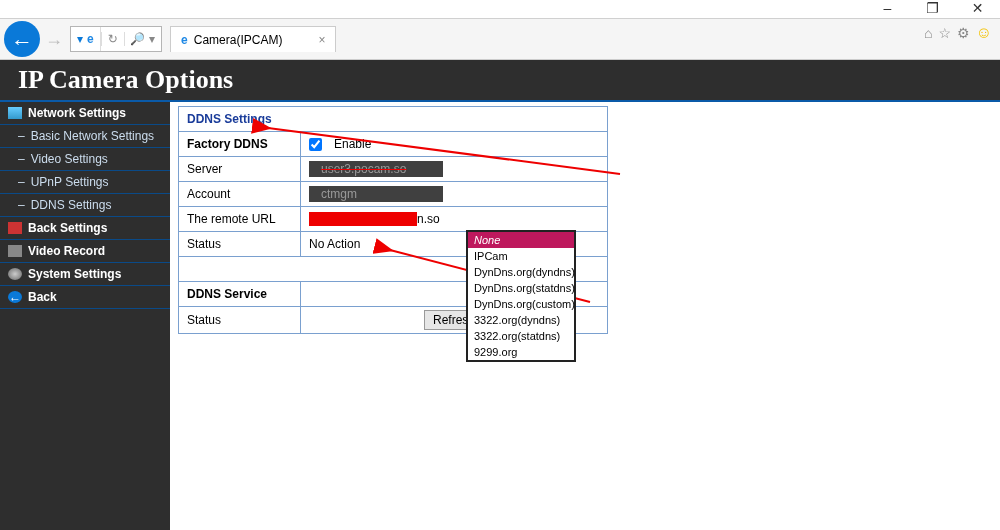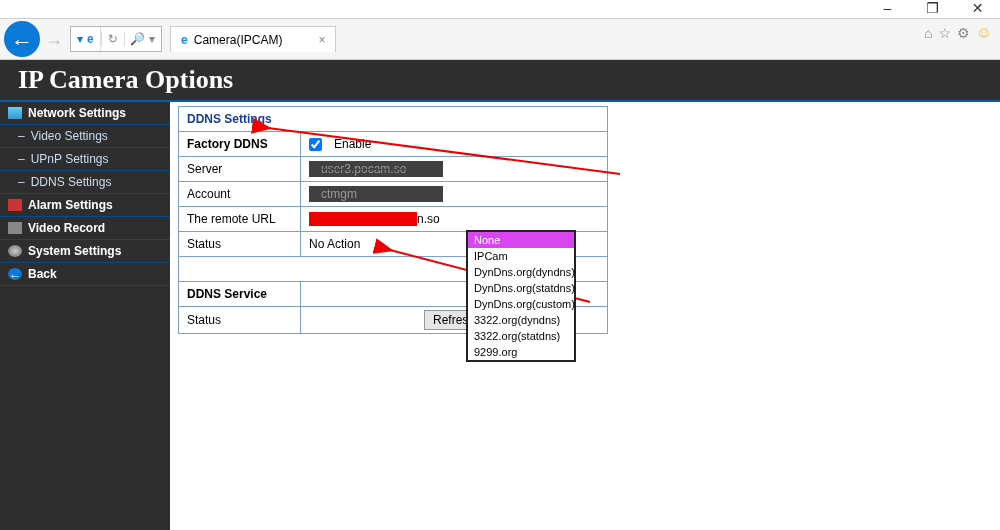--- a/index.html
+++ b/index.html
@@ -36,21 +36,21 @@
   .row-label{width:105px;}
   .row-label.bold{font-weight:bold;}
   .readonly{color:#999;background:#404040;display:inline-block;padding:1px 12px;min-width:110px;}
   .redacted{background:#e00;color:#fff;display:inline-block;padding:0 4px;height:14px;min-width:100px;}
   .spacer-row td{border-left:none;border-right:none;height:12px;background:#fff;}
   .btn{background:#e6e6e6;border:1px solid #999;padding:2px 8px;font-size:12px;cursor:pointer;}
   .refresh-cell{text-align:right;}
   
   .dropdown{position:absolute;left:296px;top:128px;width:106px;border:2px solid #222;background:#fff;font-size:11px;z-index:5;}
   .dropdown div{padding:2px 6px;cursor:pointer;white-space:nowrap;}
-  .dropdown .sel{background:#d946ef;color:#fff;}
+  .dropdown .sel{background:#be185d;color:#fff;font-style:italic;}
   
   .arrow-svg{position:absolute;top:0;left:0;pointer-events:none;}
   .enable-wrap{display:flex;align-items:center;gap:12px;}
   input[type=checkbox]{margin:0;}
 </style>
 </head>
 <body>
 
 <div class="window-btns">
   <span>–</span>
@@ -87,26 +87,27 @@
 <div class="header">
   <h1>IP Camera Options</h1>
 </div>
 
 <div class="app">
   <div class="sidebar">
     <div class="side-item group">
       <span class="icon-box" style="background:linear-gradient(#6cf,#39c);"></span>
       <span>Network Settings</span>
     </div>
+    <div class="side-item sub">Basic Network Settings</div>
     <div class="side-item sub">Video Settings</div>
     <div class="side-item sub">UPnP Settings</div>
     <div class="side-item sub">DDNS Settings</div>
     <div class="side-item group">
       <span class="icon-box" style="background:#c33;"></span>
-      <span>Alarm Settings</span>
+      <span>Back Settings</span>
     </div>
     <div class="side-item group">
       <span class="icon-box" style="background:#888;"></span>
       <span>Video Record</span>
     </div>
     <div class="side-item group">
       <span class="icon-box" style="background:radial-gradient(#ccc,#666);border-radius:50%;"></span>
       <span>System Settings</span>
     </div>
     <div class="side-item group">

